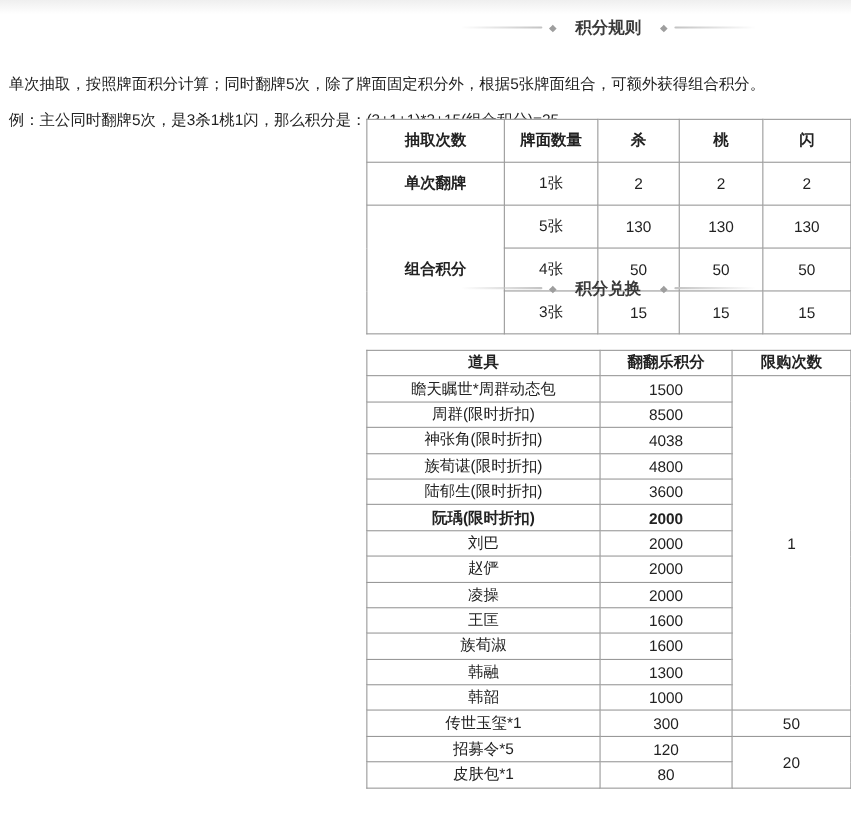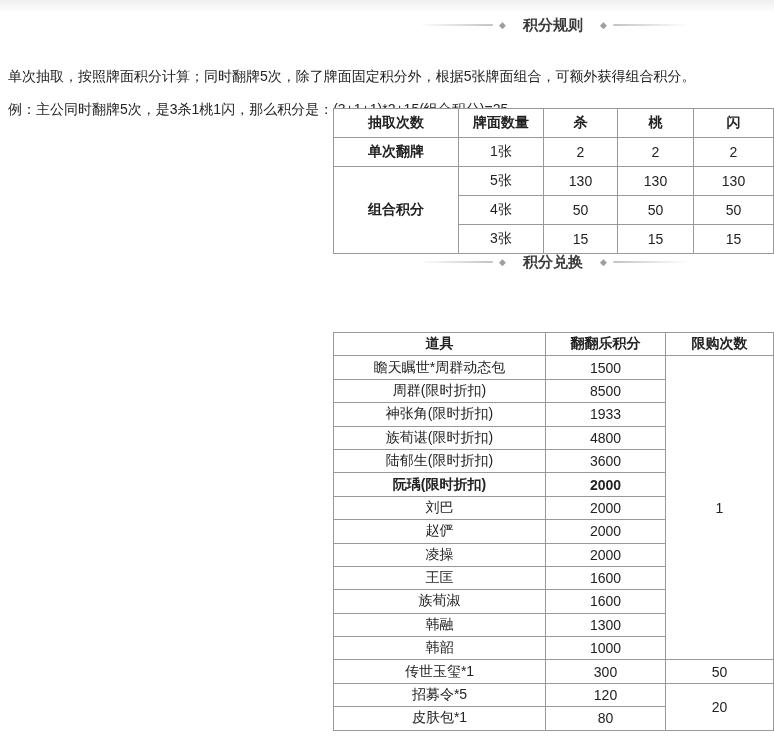--- a/index.html
+++ b/index.html
@@ -18,25 +18,25 @@
   .sec-header .hline.right{background:linear-gradient(to right,#c3c3c3,rgba(195,195,195,0));}
   .sec-header .diamond{font-size:9px;color:#9e9e9e;line-height:1;margin:0 6px;}
   .sec-header .sec-title{font-size:15px;font-weight:bold;color:var(--title);margin:16px 11px;}
   .para{position:absolute;left:8px;font-size:14px;line-height:17px;color:var(--text);white-space:nowrap;}
   .p1{top:54px;text-align:right;}
   .p2{top:87px;}
   .p3{top:295px;}
   .red-text{color:var(--red);}
   table.tbl{position:absolute;border-collapse:collapse;table-layout:fixed;width:440px;left:333px;background:#fff;}
   #t1{top:108px;}
-  #t2{top:332px;}
+  #t2{top:318px;}
   .tbl th,.tbl td{border:1px solid var(--border);text-align:center;vertical-align:middle;
     font-size:14px;padding:0 3px;overflow:hidden;white-space:nowrap;color:var(--text);}
   .tbl th{font-weight:bold;}
-  #t1 th,#t1 td{height:29px;}
+  #t1 th,#t1 td{height:39px;}
   #t2 th,#t2 td{height:23.4px;}
   .hl{color:var(--red);font-weight:bold;}
 </style>
 </head>
 <body>
 
 <div class="page">
   <div class="top-fade"></div>
 
   <div class="sec-header" style="top:14px;">
@@ -120,21 +120,21 @@
       <td>瞻天瞩世*周群动态包</td>
       <td>1500</td>
       <td rowspan="13">1</td>
     </tr>
     <tr>
       <td>周群(限时折扣)</td>
       <td>8500</td>
     </tr>
     <tr>
       <td>神张角(限时折扣)</td>
-      <td>1933</td>
+      <td>4038</td>
     </tr>
     <tr>
       <td>族荀谌(限时折扣)</td>
       <td>4800</td>
     </tr>
     <tr>
       <td>陆郁生(限时折扣)</td>
       <td>3600</td>
     </tr>
     <tr>

